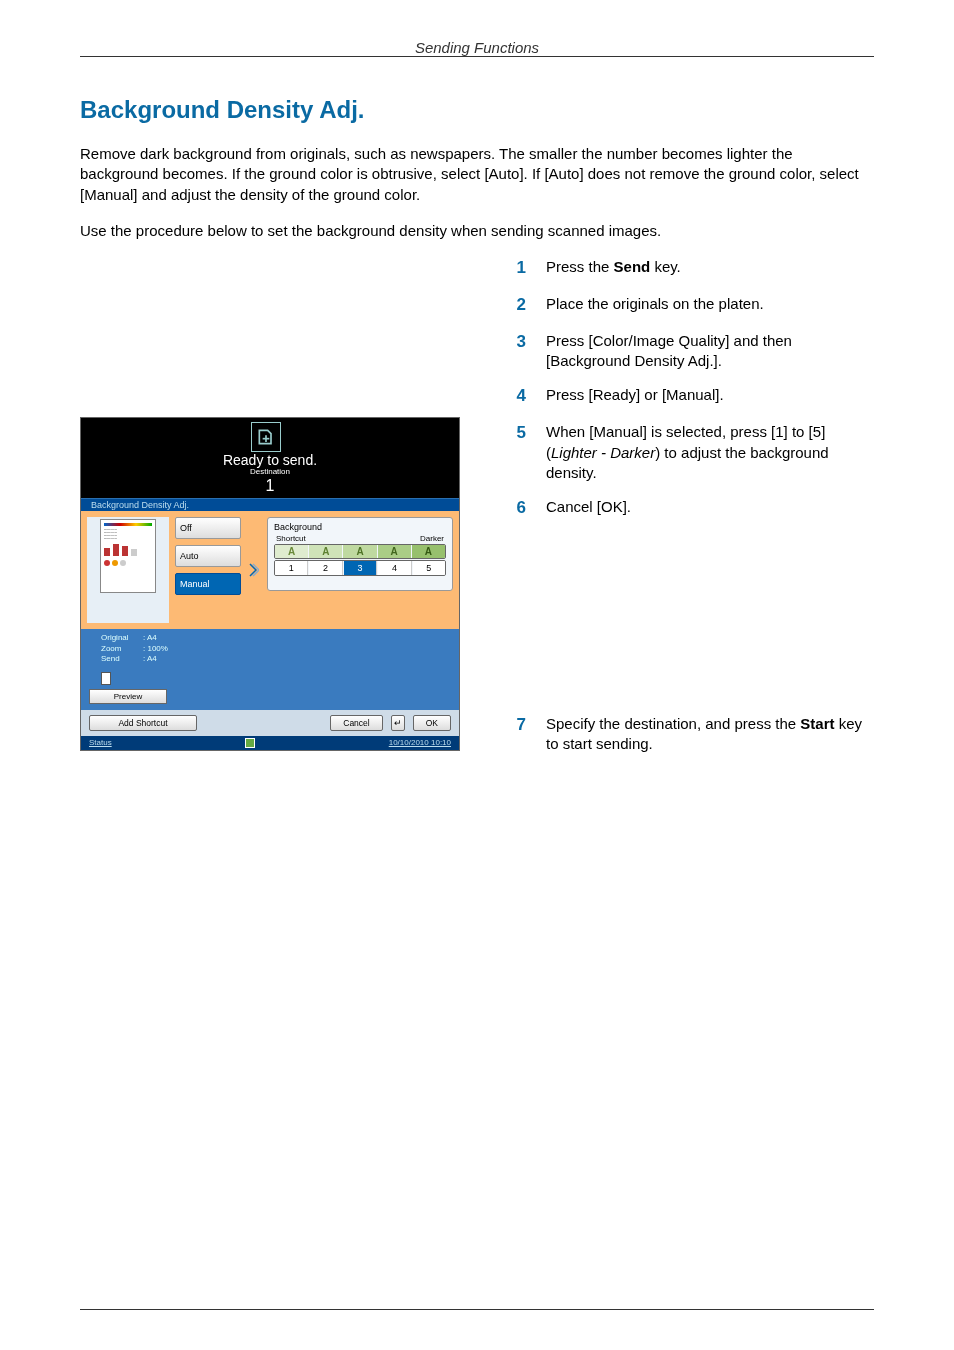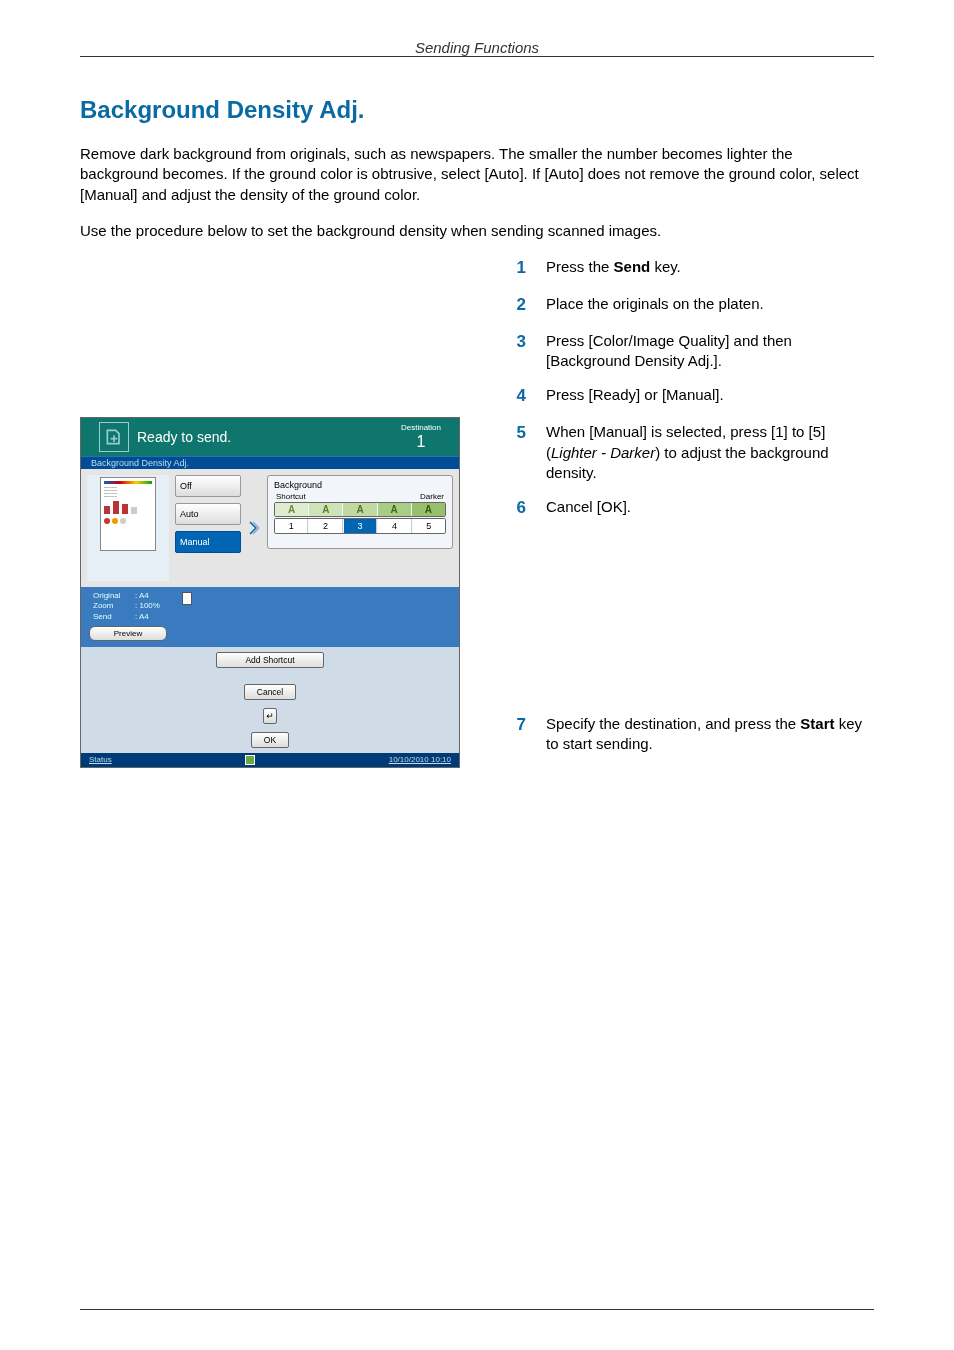--- a/index.html
+++ b/index.html
@@ -17,54 +17,54 @@
   .step-num { color: #0a6aa3; font-weight: bold; font-size: 17px; min-width: 16px; text-align: right; }
   .step-text b { font-weight: bold; }
   .step-text i { font-style: italic; }
   .gap-spacer { height: 180px; }
   .footer { position: absolute; left: 80px; right: 80px; bottom: 30px; }
   .bottom-rule { border-top: 1px solid #333; margin-bottom: 10px; }
   .page-num { text-align: center; font-style: italic; font-size: 14px; }
 
   
   .panel { width: 380px; border: 1px solid #666; background: #fff; font-size: 9px; }
-  .panel-header { background: #0f766e; color: #fff; display: flex; align-items: center; padding: 4px 18px; }
+  .panel-header { background: #000000; color: #fff; display: flex; align-items: center; padding: 4px 0; flex-direction: column; }
   .panel-header .icon-area { width: 30px; height: 30px; border: 1px solid #9cc; color:#9cc; display:flex; align-items:center; justify-content:center; margin-right:8px; }
   .panel-header .ready { font-size: 14px; flex: 1; }
   .panel-header .dest { font-size: 8px; text-align:center; line-height:1.1; }
   .panel-header .dest .big { font-size: 16px; }
   .crumb { background: #004c97; color: #bde; padding: 1px 10px; font-size: 9px; border-top:1px solid #2a6fb0;}
-  .panel-body { background: #e5e5e5; display: flex; padding: 6px; gap: 6px; min-height: 118px; }
+  .panel-body { background: #fdba74; display: flex; padding: 6px; gap: 6px; min-height: 118px; }
   .preview-area { width: 82px; background:#e7eff6; display:flex; flex-direction:column; align-items:center; }
   .thumb { width: 56px; height: 74px; background:#fff; border:1px solid #888; margin-top:2px; display:flex; flex-direction:column; padding:3px; gap:2px; }
   .thumb .bar { height:3px; }
   .thumb .bars-row { display:flex; gap:3px; height:14px; align-items:flex-end; }
   .thumb .bars-row span { width:6px; background:#b33; }
   .thumb .dots { display:flex; gap:2px; margin-top:2px; }
   .thumb .dots .d { width:6px; height:6px; border-radius:50%; }
   .mode-col { width: 66px; display:flex; flex-direction:column; gap:6px; }
   .mode-btn { height:22px; border:1px solid #999; background:linear-gradient(#fff,#ddd); font-size:9px; display:flex; align-items:center; padding-left:4px; border-radius:2px; }
   .mode-btn.sel { background:#0066b3; color:#fff; border-color:#004c97; }
   .caret { width:14px; align-self:center; display:flex; align-items:center; justify-content:center; }
   .density-box { flex:1; border:1px solid #999; background:#f2f6fa; border-radius:3px; padding:4px 6px; height:74px; align-self:flex-start; }
   .density-box .lbl { font-size:9px; }
   .scale-labels { display:flex; justify-content:space-between; font-size:8px; margin:2px 2px 1px; }
   .swatches { display:flex; gap:1px; border:1px solid #666; border-radius:2px; overflow:hidden; }
   .swatches .sw { flex:1; height:13px; display:flex; align-items:center; justify-content:center; font-weight:bold; font-size:10px; }
   .nums { display:flex; gap:1px; margin-top:1px; border:1px solid #666; border-radius:2px; overflow:hidden; }
   .nums .nb { flex:1; height:14px; background:#fff; display:flex; align-items:center; justify-content:center; font-size:9px; border-right:1px solid #ccc; }
   .nums .nb:last-child { border-right:none; }
   .nums .nb.sel { background:#0066b3; color:#fff; }
-  .info-band { background:#3a7bbf; color:#dff; padding:4px 12px; display:flex; gap:22px; align-items:flex-start; }
+  .info-band { background:#3a7bbf; color:#dff; padding:4px 20px; display:flex; gap:6px; align-items:flex-start;flex-direction:column; }
   .info-pairs { font-size:8px; line-height:1.3; }
   .info-pairs div span:first-child { display:inline-block; width:42px; }
   .doc-icon { width:10px; height:13px; background:#fff; border:1px solid #555; margin-top:1px; }
   .preview-btn-row { background:#3a7bbf; padding:0 8px 6px; }
-  .preview-btn { width:78px; height:15px; background:linear-gradient(#fff,#ddd); border:1px solid #666; border-radius:6px; font-size:8px; display:flex; align-items:center; justify-content:center; }
-  .action-row { background:#cfdce8; padding:5px 8px; display:flex; align-items:center; gap:8px;flex-direction:column; }
+  .preview-btn { width:78px; height:15px; background:linear-gradient(#fff,#ddd); border:1px solid #666; border-radius:0; font-size:8px; display:flex; align-items:center; justify-content:center; }
+  .action-row { background:#cfdce8; padding:5px 8px; display:flex; align-items:center; gap:8px; }
   .action-row .shortcut { width:108px; height:16px; background:linear-gradient(#fff,#ddd); border:1px solid #666; border-radius:2px; font-size:8.5px; display:flex; align-items:center; justify-content:center; }
   .action-row .spacer { flex:1; }
   .gbtn { height:16px; padding:0 12px; background:linear-gradient(#fff,#ddd); border:1px solid #666; border-radius:2px; font-size:8.5px; display:flex; align-items:center; justify-content:center; }
   .back-ic { width:14px; height:16px; background:linear-gradient(#fff,#ddd); border:1px solid #666; border-radius:2px; font-size:9px; display:flex; align-items:center; justify-content:center; }
   .status-bar { background:#003b78; color:#bde; display:flex; justify-content:space-between; padding:2px 8px; font-size:8px;text-decoration:underline; }
   .status-bar .mid { width:10px; height:10px; background:#6a4; border:1px solid #fff; }
 </style>
 </head>
 <body>
 

